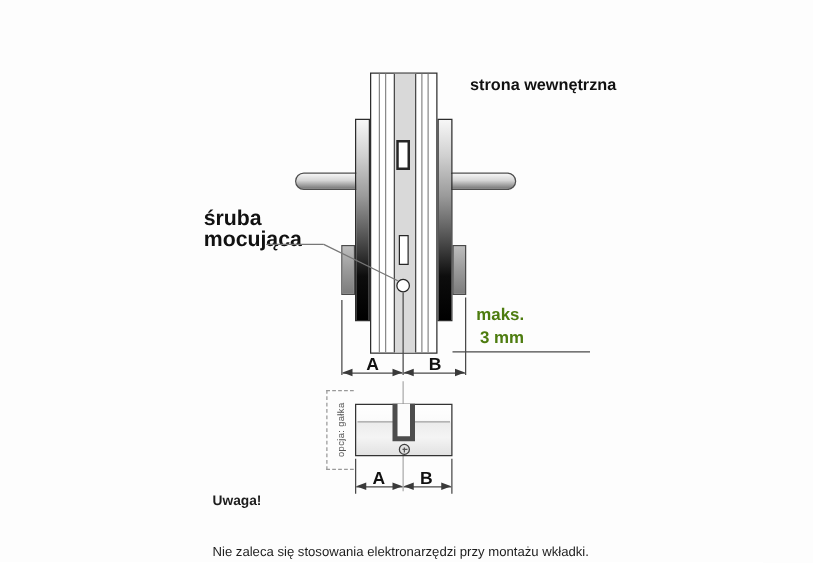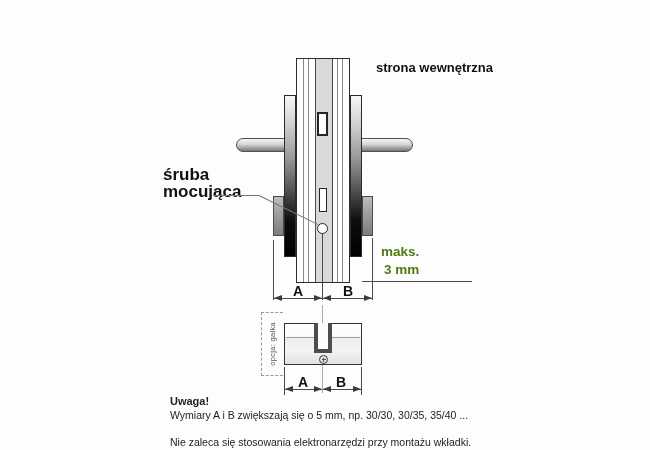--- a/index.html
+++ b/index.html
@@ -132,16 +132,15 @@
   <div class="hline" style="left:285px;top:389px;width:37px;"></div>
   <div class="hline" style="left:323px;top:389px;width:38px;"></div>
   <div class="arrow tip-left" style="left:285px;top:386px;"></div>
   <div class="arrow tip-right" style="left:314px;top:386px;"></div>
   <div class="arrow tip-left" style="left:323px;top:386px;"></div>
   <div class="arrow tip-right" style="left:353px;top:386px;"></div>
   <div class="dimlabel" style="left:288px;top:374px;">A</div>
   <div class="dimlabel" style="left:326px;top:374px;">B</div>
 
   <div class="notes notes-heading" style="top:395px;">Uwaga!</div>
-  <div class="notes note" style="top:409px;">Wymiary A i B zwiększają się o 5 mm, np. 30/30, 30/35, 35/40 ...</div>
   <div class="notes note" style="top:436px;">Nie zaleca się stosowania elektronarzędzi przy montażu wkładki.</div>
 
 </div>
 
 </body></html>

